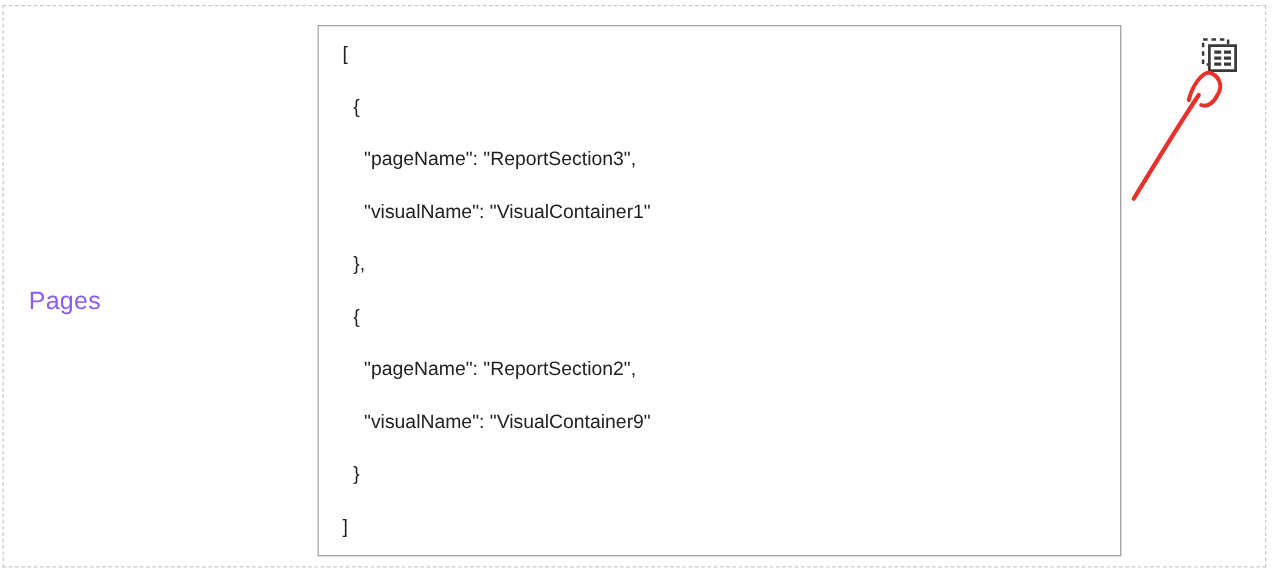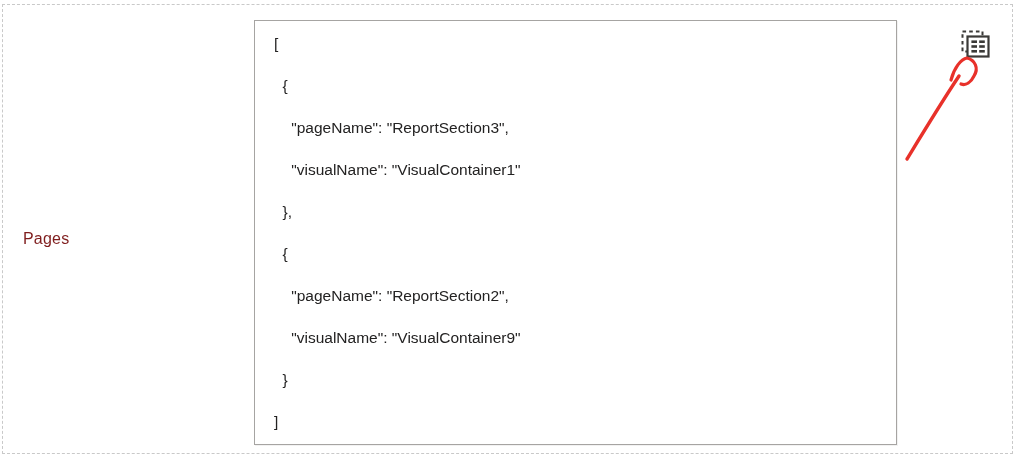--- a/index.html
+++ b/index.html
@@ -13,22 +13,22 @@
   .field-container {
     position: absolute;
     left: 2px; top: 4px;
     width: 1011px; height: 450px;
     border: 1px dashed #c9c9c9;
     background: #ffffff;
   }
   .field-label {
     position: absolute;
     left: 20px; top: 225px;
-    font-size: 16px;
-    color: #7f1d1d;
+    font-size: 20px;
+    color: #8b5cf6;
     letter-spacing: 0.2px;
   }
   .json-textarea {
     position: absolute;
     left: 251px; top: 15px;      
     width: 643px; height: 425px;
     border: 1px solid #a6a4a2;
     box-shadow: 1px 1px 0 rgba(0,0,0,0.05);
     background: #ffffff;
     padding: 2px 10px 0 19px;

